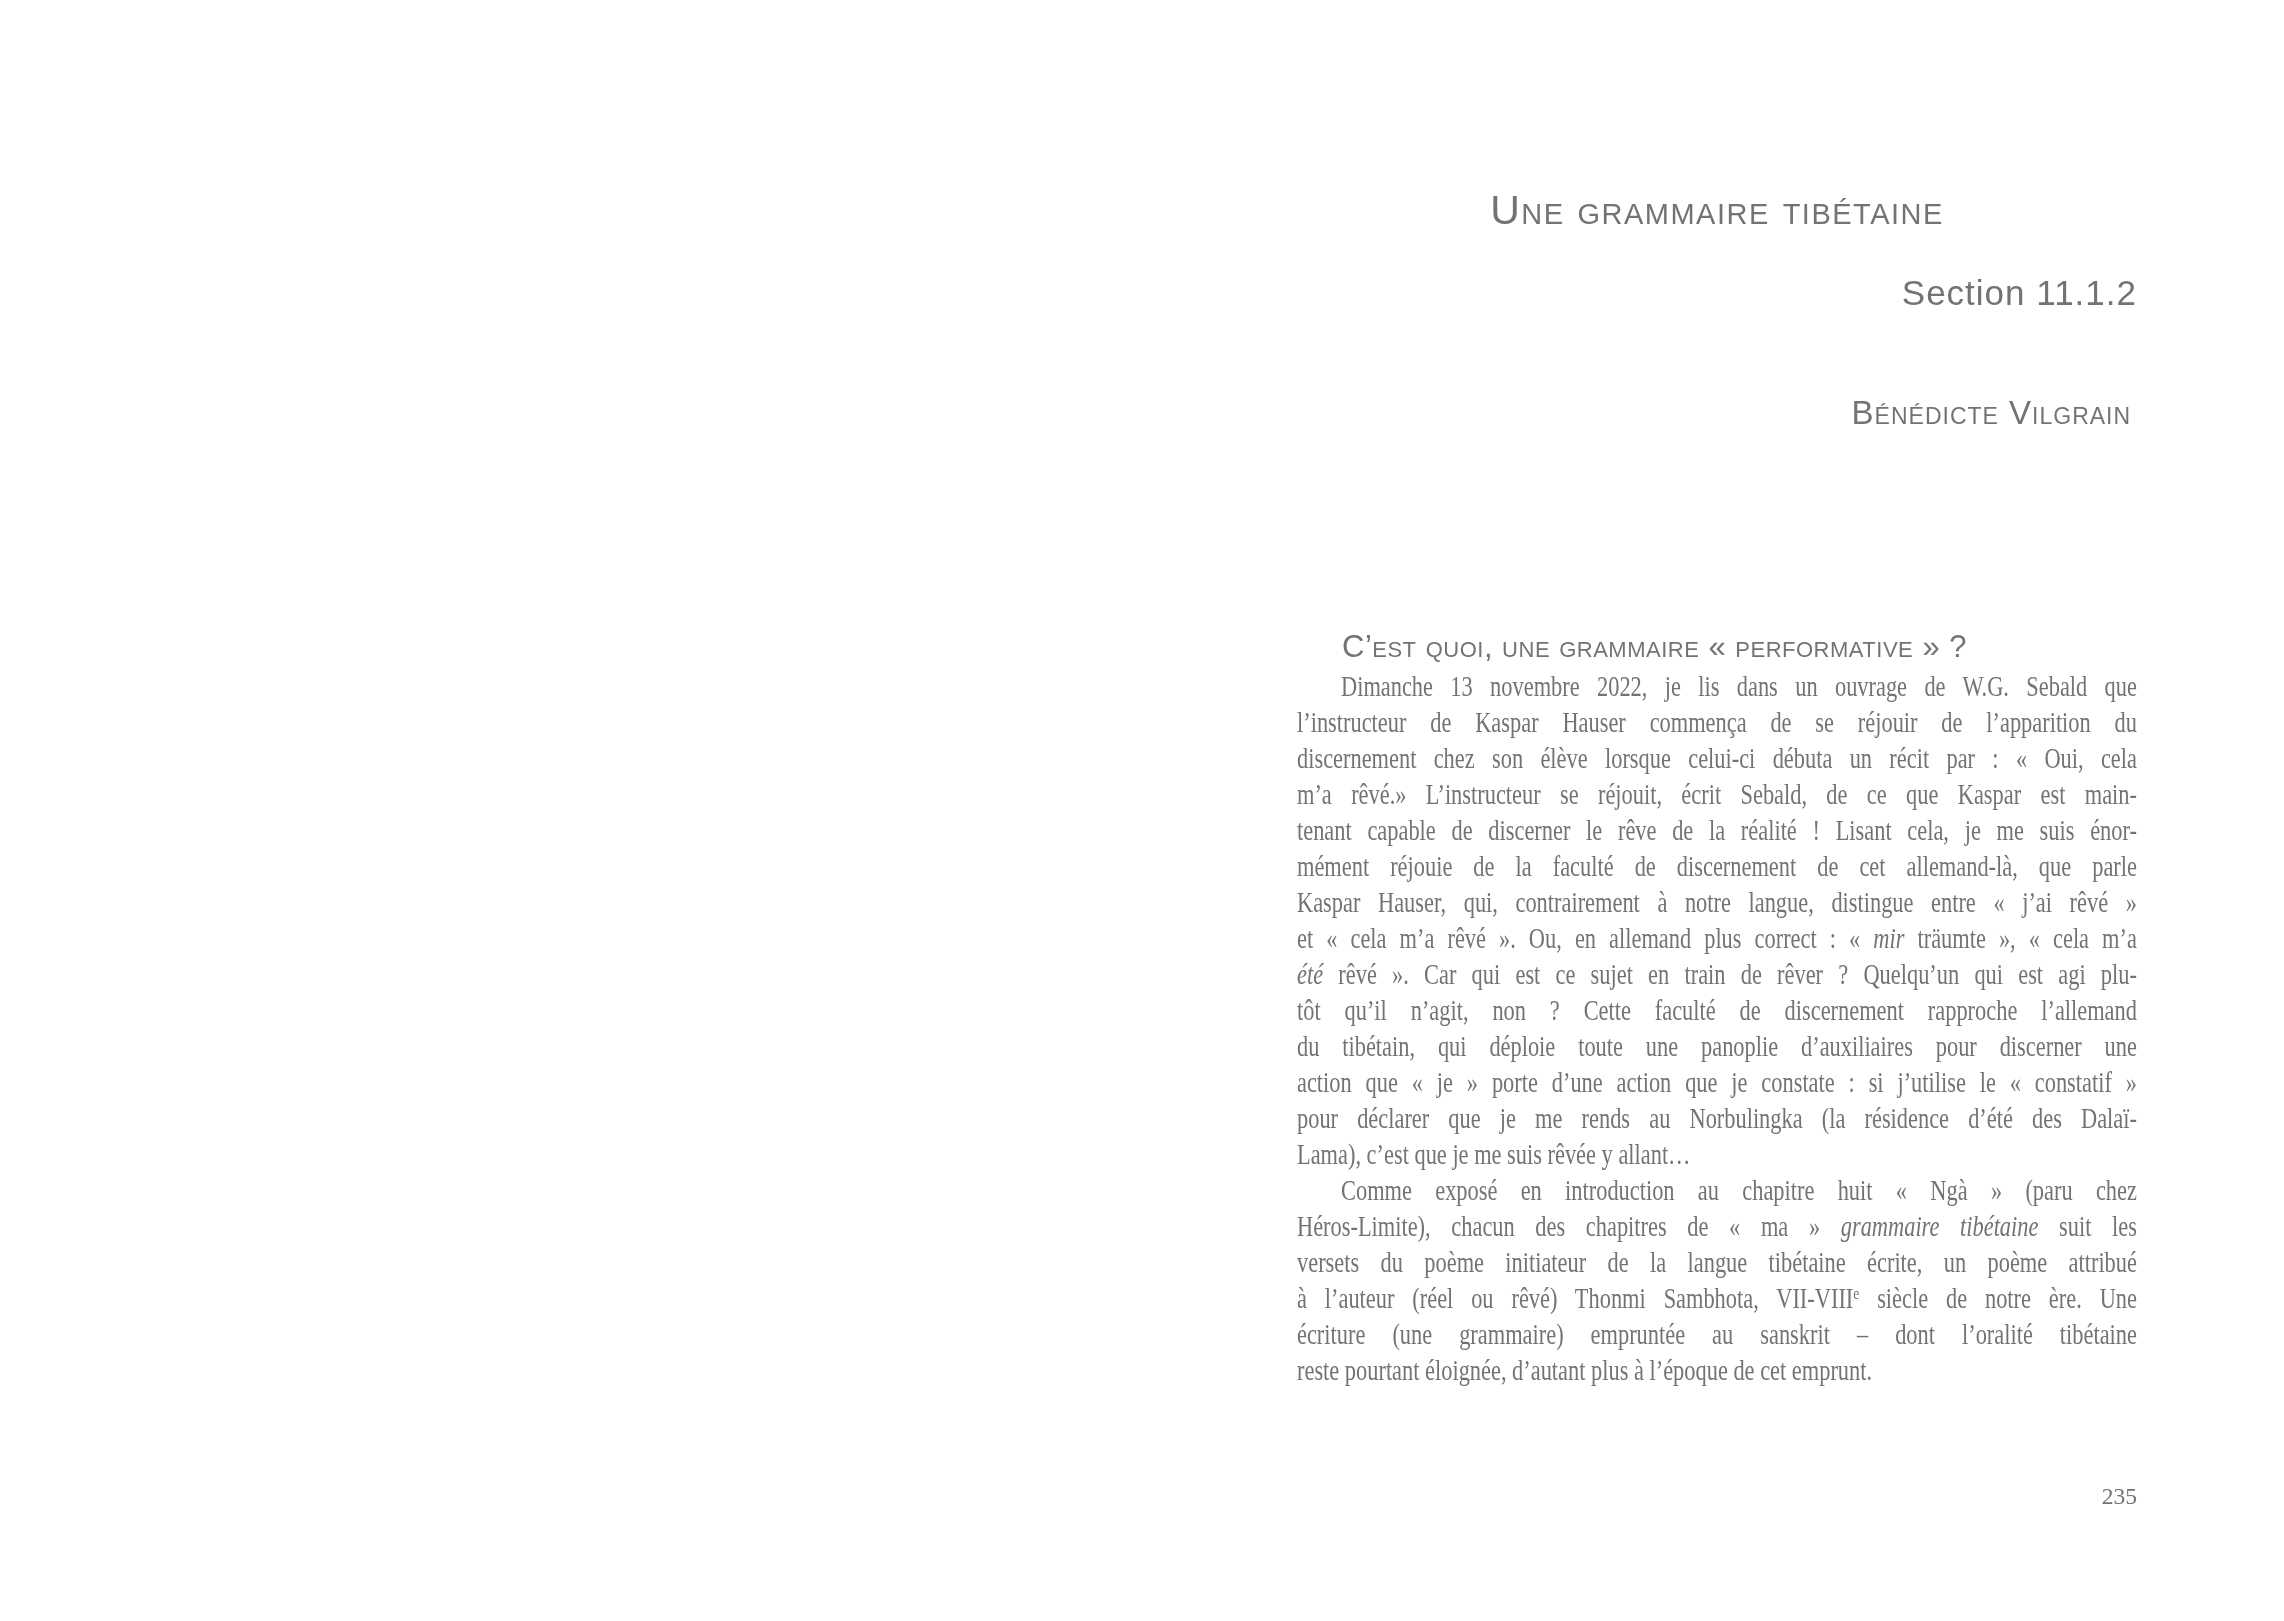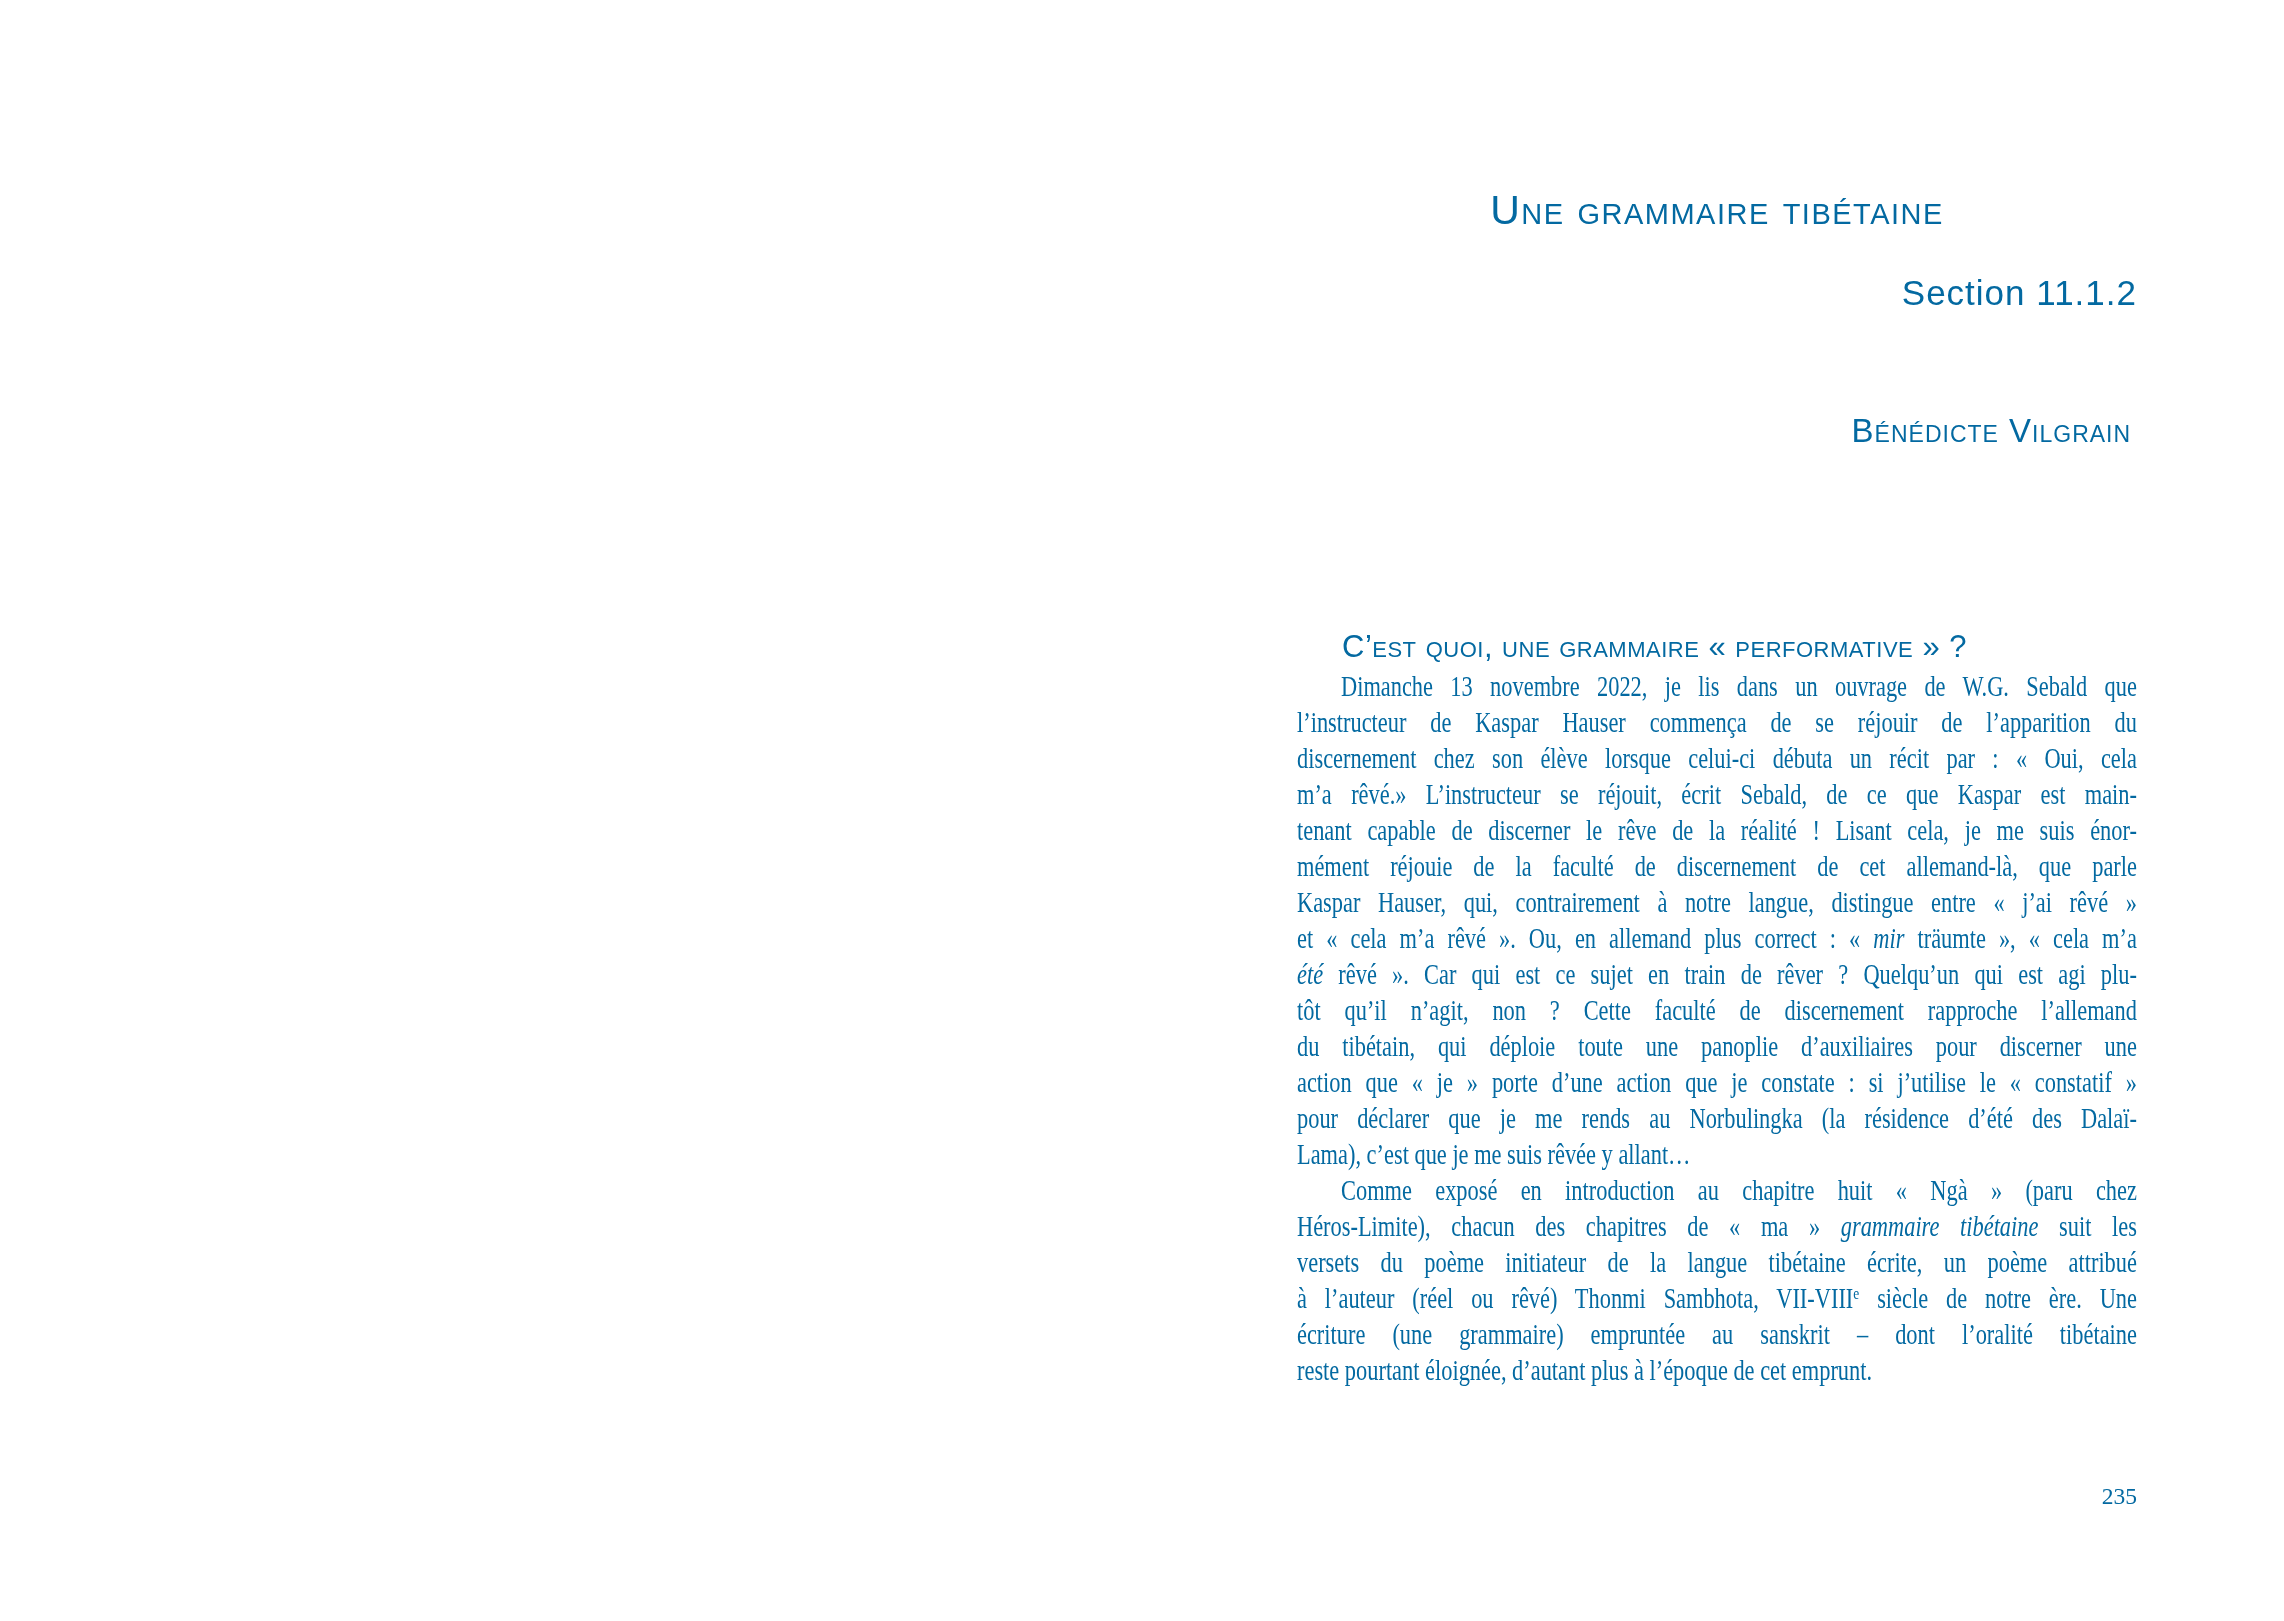--- a/index.html
+++ b/index.html
@@ -7,21 +7,21 @@
     padding: 0;
     background: #ffffff;
   }
   .canvas {
     position: relative;
     width: 2285px;
     height: 1621px;
     background: #ffffff;
     overflow: hidden;
     font-family: "Liberation Serif", serif;
-    color: #0369a1;
+    color: #737373;
   }
   .column {
     position: absolute;
     left: 1297px;
     top: 0;
     width: 840px;
     height: 100%;
   }
   .title {
     position: absolute;
@@ -46,21 +46,21 @@
     font-family: "Liberation Sans", sans-serif;
     font-weight: 400;
     font-size: 35px;
     line-height: 41px;
     letter-spacing: 1px;
     white-space: nowrap;
   }
   .author {
     position: absolute;
     right: 5.9px;
-    top: 411px;
+    top: 393px;
     text-align: right;
     font-family: "Liberation Sans", sans-serif;
     font-variant: small-caps;
     font-weight: 400;
     font-size: 33px;
     line-height: 39px;
     letter-spacing: 1px;
     white-space: nowrap;
     margin-left: 19px;
   }

